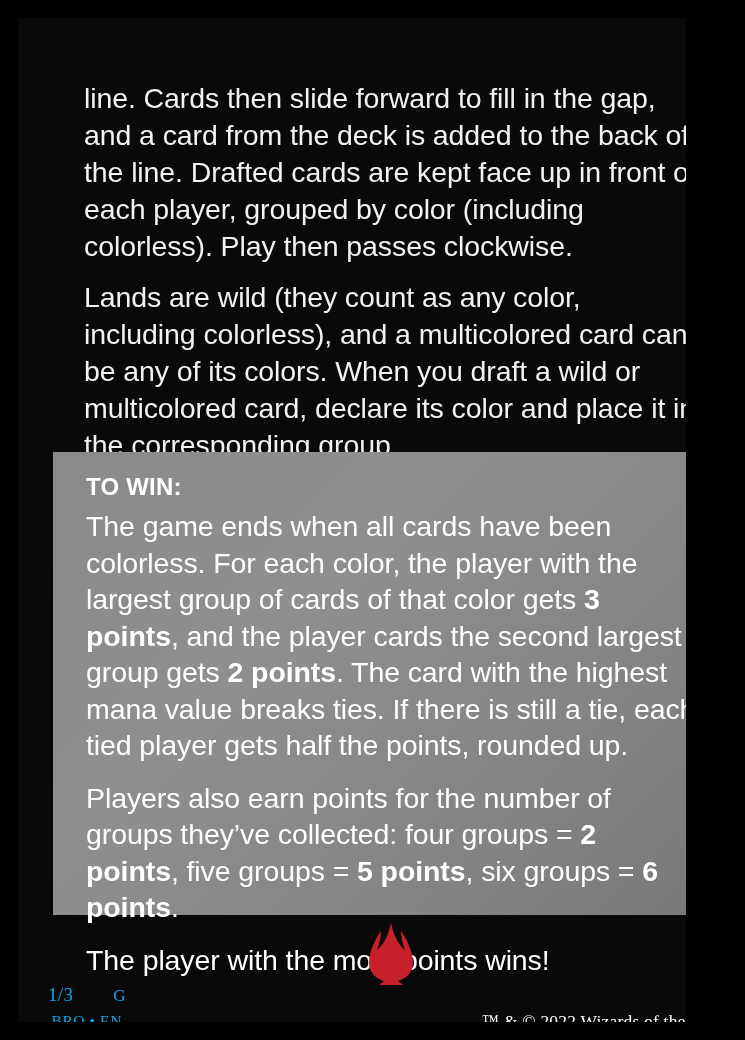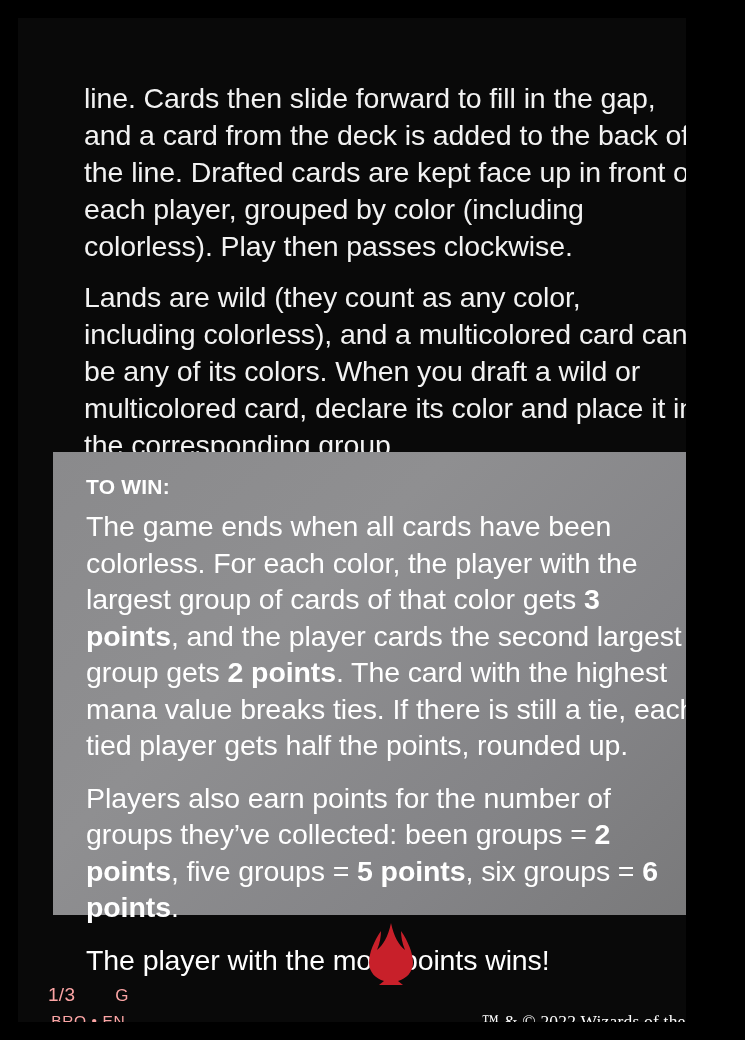--- a/index.html
+++ b/index.html
@@ -54,21 +54,21 @@
     width: 676px;
     height: 463px;
     background: linear-gradient(135deg, #8a8a8c 0%, #8f8f91 35%, #848487 70%, #787879 100%);
     box-sizing: border-box;
     padding: 16px 33px 10px 33px;
   }
   .win-box .heading {
     color: #ffffff;
     font-family: "Liberation Sans", sans-serif;
     font-weight: bold;
-    font-size: 21px;
+    font-size: 24px;
     line-height: 38px;
     margin: 0 0 2px 0;
     letter-spacing: 0.2px;
   }
   .win-box p {
     color: #ffffff;
     font-family: "Liberation Sans", sans-serif;
     font-size: 28.5px;
     line-height: 36.5px;
     margin: 0 0 16px 0;
@@ -87,22 +87,22 @@
     width: 745px;
     text-align: center;
   }
   .planeswalker svg {
     display: inline-block;
   }
   .footer-left {
     position: absolute;
     left: 30px;
     bottom: 26px;
-    color: #fca5a5;
-    font-family: Liberation Sans, sans-serif;
+    color: #0ea5e9;
+    font-family: Liberation Serif, serif;
     font-size: 17px;
     line-height: 22px;
     margin-top: 24px;
   }
   .footer-left .row1 {
     display: flex;
     align-items: baseline;
   }
   .footer-left .num {
     font-size: 19px;
@@ -136,21 +136,21 @@
   <div class="card-inner">
 
     <div class="rules-top">
       <p>line. Cards then slide forward to fill in the gap, and a card from the deck is added to the back of the line. Drafted cards are kept face up in front of each player, grouped by color (including colorless). Play then passes clockwise.</p>
       <p>Lands are wild (they count as any color, including colorless), and a multicolored card can be any of its colors. When you draft a wild or multicolored card, declare its color and place it in the corresponding group.</p>
     </div>
 
     <div class="win-box">
       <div class="heading">TO WIN:</div>
       <p><span>The game ends when all cards have been colorless. For each color, the player with the largest group of cards of that color gets </span><b>3 points</b><span>, and the player cards the second largest group gets </span><b>2 points</b><span>. The card with the highest mana value breaks ties. If there is still a tie, each tied player gets half the points, rounded up.</span></p>
-      <p><span>Players also earn points for the number of groups they’ve collected: been groups = </span><b>2 points</b><span>, five groups = </span><b>5 points</b><span>, six groups = </span><b>6 points</b><span>.</span></p>
+      <p><span>Players also earn points for the number of groups they’ve collected: four groups = </span><b>2 points</b><span>, five groups = </span><b>5 points</b><span>, six groups = </span><b>6 points</b><span>.</span></p>
       <p>The player with the most points wins!</p>
     </div>
 
     <div class="planeswalker">
       <svg width="60" height="62" viewBox="0 0 60 62" aria-hidden="true">
         <path fill="#c8202a" d="M30 0 C33 14 38 22 44 27 C41 20 40 13 40 8 C47 18 52 30 52 40 C52 49 45 56 37 58 L42 62 L18 62 L23 58 C15 56 8 49 8 40 C8 30 13 18 20 8 C20 13 19 20 16 27 C22 22 27 14 30 0 Z"></path>
       </svg>
     </div>
 
     <div class="footer-left">

